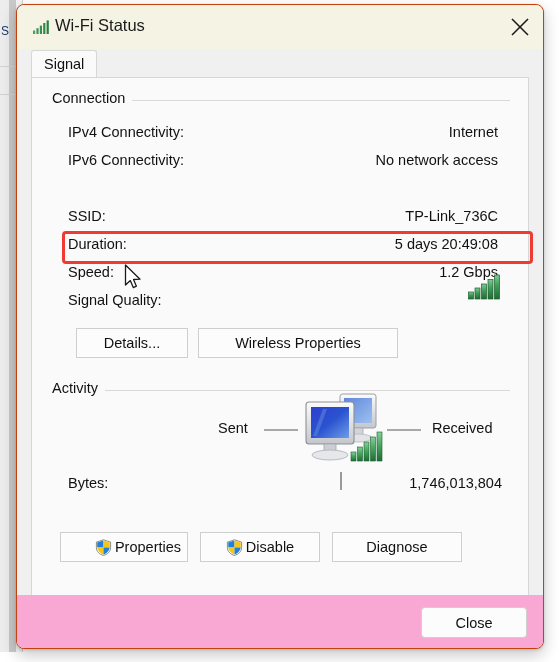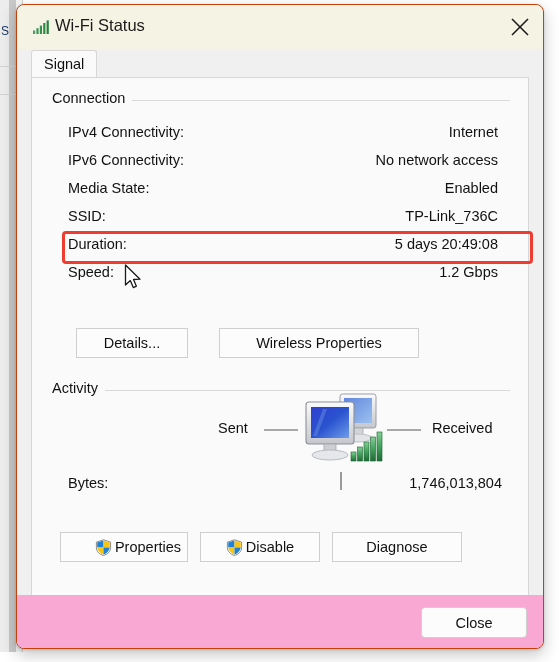--- a/index.html
+++ b/index.html
@@ -355,45 +355,60 @@
       <div class="kv" style="top:46px;">
         <span class="k">IPv4 Connectivity:</span>
         <span class="v">Internet</span>
       </div>
 
       <div class="kv" style="top:74px;">
         <span class="k">IPv6 Connectivity:</span>
         <span class="v">No network access</span>
       </div>
 
-      <div class="kv" style="top:102px;">
-        <span class="k">Media State:</span>
-        <span class="v">Enabled</span>
-      </div>
 
       <div class="kv" style="top:130px;">
         <span class="k">SSID:</span>
         <span class="v">TP-Link_736C</span>
       </div>
 
       <div class="kv" style="top:158px;">
         <span class="k">Duration:</span>
         <span class="v">5 days 20:49:08</span>
       </div>
 
       <div class="kv" style="top:186px;">
         <span class="k">Speed:</span>
         <span class="v">1.2 Gbps</span>
       </div>
 
+      <div class="kv" style="top:214px;">
+        <span class="k">Signal Quality:</span>
+        <span class="sigbars" style="position:absolute; right:-4px; top:-18px;">
+          <svg viewBox="0 0 34 26" width="34" height="26">
+            <defs>
+              <linearGradient id="gb" x1="0" y1="0" x2="0" y2="1">
+                <stop offset="0" stop-color="#7fca92"></stop>
+                <stop offset="0.45" stop-color="#3f9b58"></stop>
+                <stop offset="1" stop-color="#1f6b36"></stop>
+              </linearGradient>
+            </defs>
+            <rect x="0.5" y="18" width="5" height="7" fill="url(#gb)" stroke="#1d5f30" stroke-width="0.7"></rect>
+            <rect x="7" y="14" width="5" height="11" fill="url(#gb)" stroke="#1d5f30" stroke-width="0.7"></rect>
+            <rect x="13.5" y="10" width="5" height="15" fill="url(#gb)" stroke="#1d5f30" stroke-width="0.7"></rect>
+            <rect x="20" y="5.5" width="5" height="19.5" fill="url(#gb)" stroke="#1d5f30" stroke-width="0.7"></rect>
+            <rect x="26.5" y="1" width="5" height="24" fill="url(#gb)" stroke="#1d5f30" stroke-width="0.7"></rect>
+          </svg>
+        </span>
+      </div>
 
       <button class="btn" style="left:44px; top:250px; width:112px;">
         <span>Details...</span>
       </button>
-      <button class="btn" style="left:166px; top:250px; width:200px;margin-left:21px;">
+      <button class="btn" style="left:166px; top:250px; width:200px;">
         <span>Wireless Properties</span>
       </button>
 
       <div class="group" style="top:302px;">
         <div class="group-header">
           <div class="group-rule"></div>
           <div class="group-title">Activity</div>
         </div>
       </div>
 

